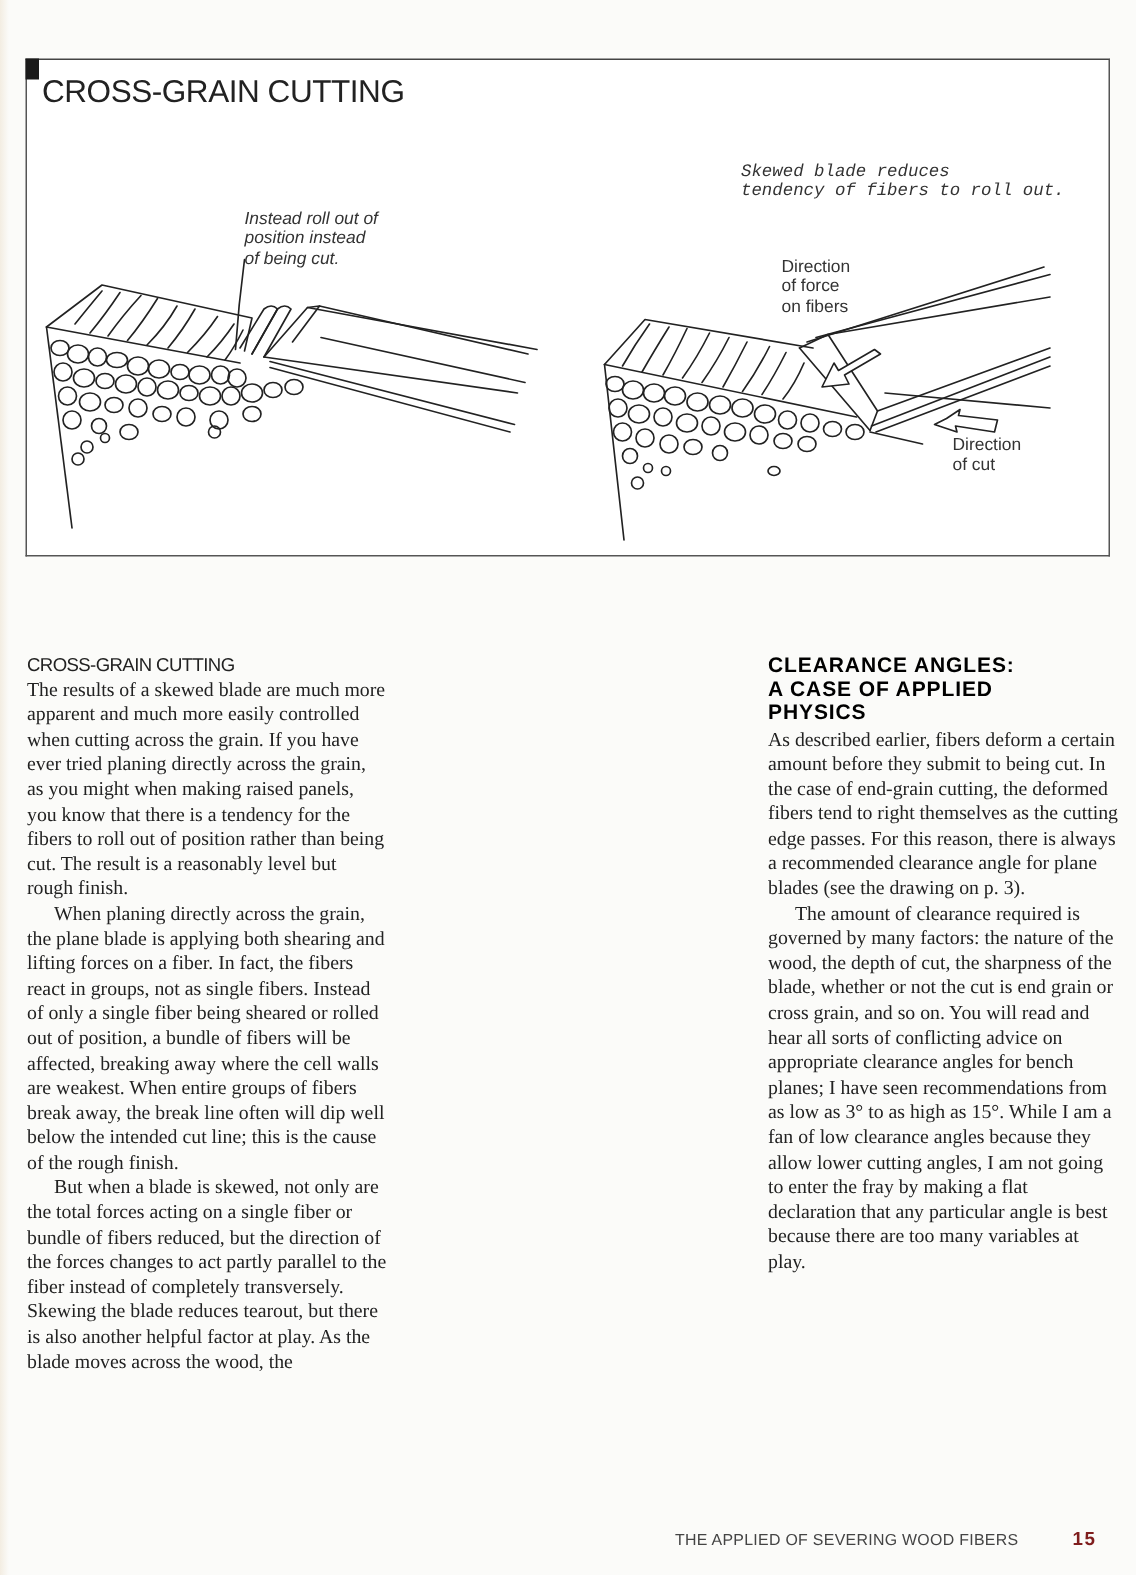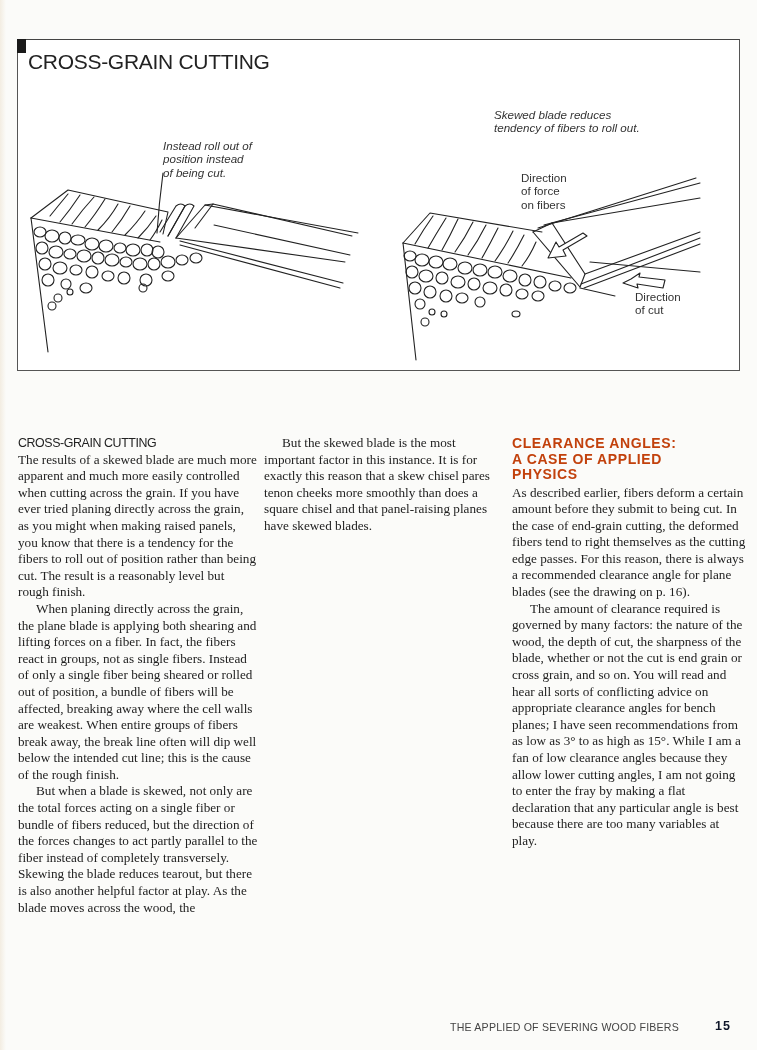--- a/index.html
+++ b/index.html
@@ -43,32 +43,32 @@
   .col p { margin: 0; text-indent: 0; }
   .col p.indent { text-indent: 18px; }
   .subhead {
     font-family: "Liberation Sans", "DejaVu Sans", sans-serif;
     font-size: 12.4px; letter-spacing: -0.4px; line-height: 16.6px;
     text-transform: uppercase; color: #222;
   }
   .section-head {
     font-family: "Liberation Sans", "DejaVu Sans", sans-serif;
     font-weight: bold; font-size: 14px; line-height: 15.5px;
-    letter-spacing: 0.6px; color: #c2410c; margin: 2px 0 2px 0;
+    letter-spacing: 0.6px; color: #000000; margin: 2px 0 2px 0;
     white-space: pre-line;
   }
   .footer {
     position: absolute; top: 1021px; left: 450px;
     font-family: "Liberation Sans", "DejaVu Sans", sans-serif;
     font-size: 10.6px; letter-spacing: 0.2px; color: #444; white-space: nowrap;
   }
   .page-num {
     position: absolute; top: 1019px; left: 715px;
     font-family: "Liberation Sans", "DejaVu Sans", sans-serif;
-    font-weight: bold; font-size: 12.5px; color: #0f172a; letter-spacing: 1px;
+    font-weight: bold; font-size: 12.5px; color: #7f1d1d; letter-spacing: 1px;
   }
 </style>
 </head>
 <body>
 
 <div class="page-edge"></div>
 
 <div class="figure-box"></div>
 <div class="figure-marker"></div>
 <div class="figure-title">CROSS-GRAIN CUTTING</div>
@@ -194,41 +194,40 @@
 
     <path d="M587 236 L563 250 L566 256 L548 258 L556 242 L559 247 L583 233 Z" fill="#fff"></path>
 
     <path d="M631 279 L623 283 L638 288 L637 284 L663 288 L665 280 L639 277 L640 273 Z" fill="#fff"></path>
   </g>
 </svg>
 
 <div class="caption italic" style="left:163px; top:139px;">Instead roll out of
 position instead
 of being cut.</div>
-<div class="caption italic" style="left:494px; top:108px;">Skewed blade reduces
+<div class="caption italic" style="left:494px; top:108px;font-family:Liberation Mono, monospace;">Skewed blade reduces
 tendency of fibers to roll out.</div>
 <div class="caption" style="left:521px; top:171px;">Direction
 of force
 on fibers</div>
 <div class="caption" style="left:635px; top:290px;">Direction
 of cut</div>
 
 <div class="col" style="left:18px;">
   <div class="subhead">CROSS-GRAIN CUTTING</div>
   <p>The results of a skewed blade are much more apparent and much more easily controlled when cutting across the grain. If you have ever tried planing directly across the grain, as you might when making raised panels, you know that there is a tendency for the fibers to roll out of position rather than being cut. The result is a reasonably level but rough finish.</p>
   <p class="indent">When planing directly across the grain, the plane blade is applying both shearing and lifting forces on a fiber. In fact, the fibers react in groups, not as single fibers. Instead of only a single fiber being sheared or rolled out of position, a bundle of fibers will be affected, breaking away where the cell walls are weakest. When entire groups of fibers break away, the break line often will dip well below the intended cut line; this is the cause of the rough finish.</p>
   <p class="indent">But when a blade is skewed, not only are the total forces acting on a single fiber or bundle of fibers reduced, but the direction of the forces changes to act partly parallel to the fiber instead of completely transversely. Skewing the blade reduces tearout, but there is also another helpful factor at play. As the blade moves across the wood, the</p>
 </div>
 
 <div class="col" style="left:264px; width:232px;">
-  <p class="indent">But the skewed blade is the most important factor in this instance. It is for exactly this reason that a skew chisel pares tenon cheeks more smoothly than does a square chisel and that panel-raising planes have skewed blades.</p>
 </div>
 
 <div class="col" style="left:512px; top:434px; width:235px;">
   <div class="section-head">CLEARANCE ANGLES:
 A CASE OF APPLIED
 PHYSICS</div>
-  <p>As described earlier, fibers deform a certain amount before they submit to being cut. In the case of end-grain cutting, the deformed fibers tend to right themselves as the cutting edge passes. For this reason, there is always a recommended clearance angle for plane blades (see the drawing on p. 16).</p>
+  <p>As described earlier, fibers deform a certain amount before they submit to being cut. In the case of end-grain cutting, the deformed fibers tend to right themselves as the cutting edge passes. For this reason, there is always a recommended clearance angle for plane blades (see the drawing on p. 3).</p>
   <p class="indent">The amount of clearance required is governed by many factors: the nature of the wood, the depth of cut, the sharpness of the blade, whether or not the cut is end grain or cross grain, and so on. You will read and hear all sorts of conflicting advice on appropriate clearance angles for bench planes; I have seen recommendations from as low as 3° to as high as 15°. While I am a fan of low clearance angles because they allow lower cutting angles, I am not going to enter the fray by making a flat declaration that any particular angle is best because there are too many variables at play.</p>
 </div>
 
 <div class="footer">THE APPLIED OF SEVERING WOOD FIBERS</div>
 <div class="page-num">15</div>
 
 </body></html>

